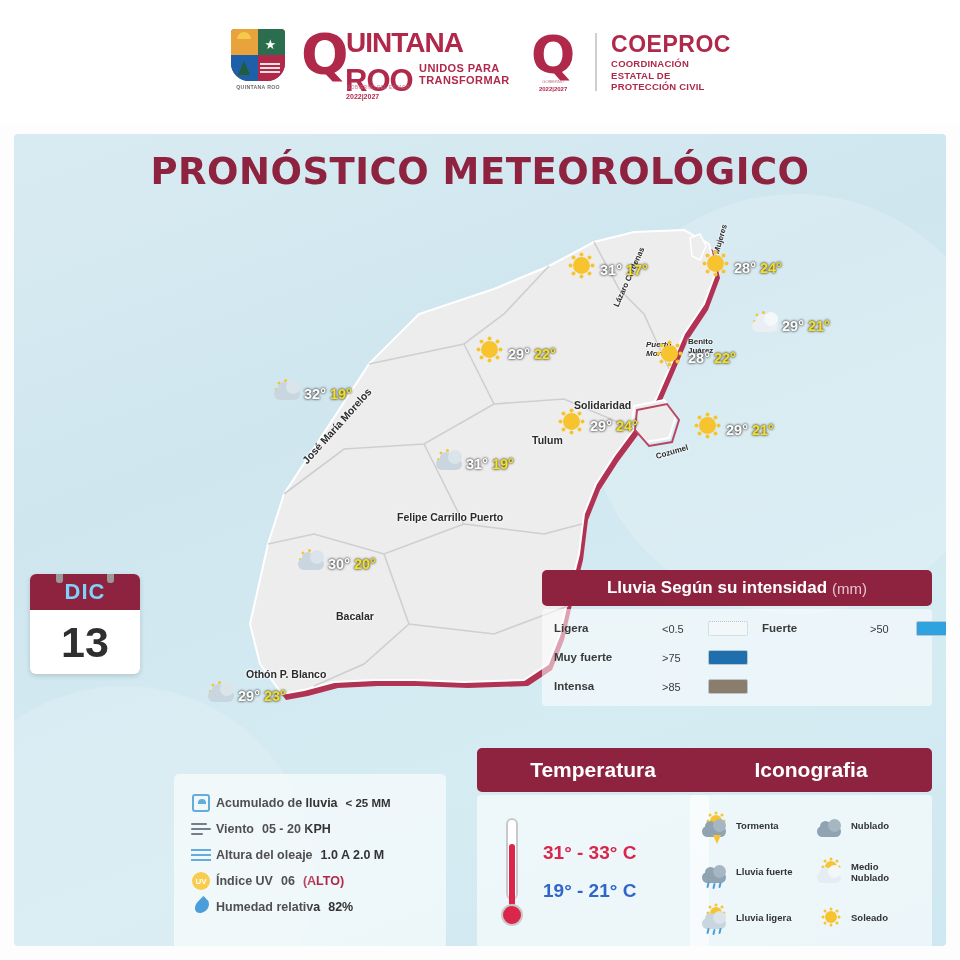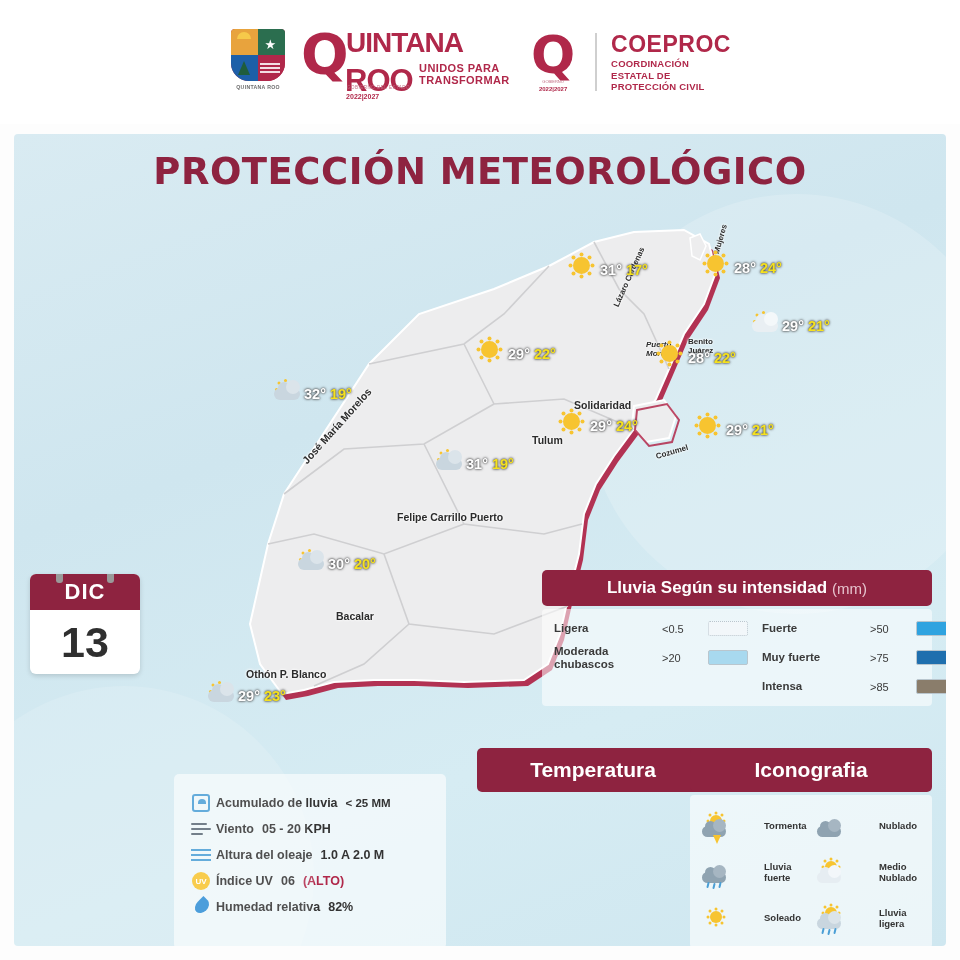--- a/index.html
+++ b/index.html
@@ -172,21 +172,21 @@
   .cloud.white::before { background: #e9eff3; }
   .cloud.white::after { background: #f4f8fa; }
 
   
   .date-badge {
     position: absolute; left: 16px; top: 440px; width: 110px; height: 100px;
     background: #ffffff; border-radius: 6px; box-shadow: 0 2px 5px rgba(0,0,0,.15);
     overflow: hidden;
   }
   .date-badge .month {
-    height: 36px; background: #8e2340; color: #ffffff; font-size: 22px; font-weight: bold;
+    height: 36px; background: #8e2340; color: #7dd3fc; font-size: 22px; font-weight: bold;
     display: flex; align-items: center; justify-content: center; letter-spacing: 1px;
   }
   .date-badge .day {
     height: 64px; display: flex; align-items: center; justify-content: center;
     font-size: 43px; font-weight: bold; color: #2f2f2f;
   }
   .date-badge .ring { position: absolute; top: -5px; width: 7px; height: 14px; background: #9a9a9a; border-radius: 3px; }
   .date-badge .ring.l { left: 26px; } .date-badge .ring.r { right: 26px; }
 
   
@@ -245,21 +245,21 @@
   .icono-head {
     height: 44px; background: #8e2340; border-radius: 5px; color: #fff;
     display: flex; align-items: center; justify-content: center; font-size: 21px; font-weight: bold;
   }
   .icono-body {
     margin-top: 3px; height: 153px; background: rgba(255,255,255,.6); border-radius: 4px;
     display: grid; grid-template-columns: 1fr 1fr; padding: 8px 6px; align-content: center;
   }
   .ic-item { display: flex; align-items: center; height: 46px; }
   .ic-item .glyph { width: 40px; height: 30px; position: relative; flex: 0 0 40px; }
-  .ic-item .name { font-size: 9.5px; font-weight: bold; color: #333; line-height: 11px; margin-left: 28px; }
+  .ic-item .name { font-size: 9.5px; font-weight: bold; color: #333; line-height: 11px; }
 
   
   .mini-sun { position:absolute; left:14px; top:4px; width:12px; height:12px; border-radius:50%; background:#f7c430;
     box-shadow: 0 -8px 0 -4.5px #f7c430, 0 8px 0 -4.5px #f7c430, -8px 0 0 -4.5px #f7c430, 8px 0 0 -4.5px #f7c430,
     -6px -6px 0 -4.5px #f7c430, 6px -6px 0 -4.5px #f7c430, -6px 6px 0 -4.5px #f7c430, 6px 6px 0 -4.5px #f7c430; }
   .mini-cloud { position:absolute; left:6px; bottom:4px; width:24px; height:11px; border-radius:9px; background:#c9d6df; }
   .mini-cloud::before{content:"";position:absolute;left:3px;top:-5px;width:11px;height:11px;border-radius:50%;background:#c9d6df;}
   .mini-cloud::after{content:"";position:absolute;left:11px;top:-7px;width:13px;height:13px;border-radius:50%;background:#dbe4ea;}
   .mini-cloud.dark{background:#8fa3b1;} .mini-cloud.dark::before{background:#8fa3b1;} .mini-cloud.dark::after{background:#a6b6c2;}
   .mini-cloud.white{background:#e6edf2;} .mini-cloud.white::before{background:#e6edf2;} .mini-cloud.white::after{background:#f3f7fa;}
@@ -317,21 +317,21 @@
 
     <div class="divider-v"></div>
 
     <div class="coeproc-text">
       <div class="big">COEPROC</div>
       <div class="small">COORDINACIÓN<br>ESTATAL DE<br>PROTECCIÓN CIVIL</div>
     </div>
   </div>
 
   <div class="panel">
-    <div class="title">PROTECCIÓN METEOROLÓGICO</div>
+    <div class="title">PRONÓSTICO METEOROLÓGICO</div>
 
     <div class="map-wrap">
       <svg viewBox="0 0 560 520" xmlns="http://www.w3.org/2000/svg">
         <g>
 
           <path d="M120 300 L205 170 L255 120 L330 95 L385 72 L430 48 L470 38 L520 36 L545 50 L552 78
                    L540 110 L520 140 L505 175 L492 205 L470 235 L450 262 L432 290 L420 320 L415 360
                    L405 400 L396 440 L384 470 L360 486 L300 488 L250 486 L210 486 L170 488 L140 496
                    L118 500 L96 470 L86 430 L95 390 L104 350 Z" fill="#b0284a" opacity="0.95" transform="translate(4,6)"></path>
 
@@ -470,25 +470,20 @@
           <div class="lbl">Ligera</div>
           <div class="val">&lt;0.5</div>
           <div class="sw" style="background:#f2f7fa; border-style:dotted;"></div>
         </div>
         <div class="rain-row">
           <div class="lbl">Fuerte</div>
           <div class="val">&gt;50</div>
           <div class="sw" style="background:#2fa3e0;"></div>
         </div>
         <div class="rain-row">
-          <div class="lbl">Moderada<br>chubascos</div>
-          <div class="val">&gt;20</div>
-          <div class="sw" style="background:#a8d9ef;"></div>
-        </div>
-        <div class="rain-row">
           <div class="lbl">Muy fuerte</div>
           <div class="val">&gt;75</div>
           <div class="sw" style="background:#1f6fae;"></div>
         </div>
         <div class="rain-row"></div>
         <div class="rain-row">
           <div class="lbl">Intensa</div>
           <div class="val">&gt;85</div>
           <div class="sw" style="background:#8a7d6b;"></div>
         </div>
@@ -533,20 +528,31 @@
         <div class="ic">
             <div class="ic-drop"></div>
           </div>
         <div class="txt">Humedad relativa</div>
         <div class="v">82%</div>
       </div>
     </div>
 
     <div class="temp-box">
       <div class="temp-head">Temperatura</div>
+      <div class="temp-body">
+        <div class="thermo">
+          <div class="tube"></div>
+            <div class="fill"></div>
+            <div class="bulb"></div>
+        </div>
+        <div class="temp-vals">
+          <div class="hi">31° - 33° C</div>
+          <div class="lo">19° - 21° C</div>
+        </div>
+      </div>
     </div>
 
     <div class="icono-box">
       <div class="icono-head">Iconografia</div>
       <div class="icono-body">
         <div class="ic-item">
           <div class="glyph">
             <div class="mini-sun"></div>
               <div class="mini-cloud dark"></div>
               <div class="mini-bolt"></div>
@@ -569,36 +575,36 @@
               </div>
           </div>
           <div class="name">Lluvia fuerte</div>
         </div>
         <div class="ic-item">
           <div class="glyph">
             <div class="mini-sun"></div>
               <div class="mini-cloud white"></div>
           </div>
           <div class="name">Medio<br>Nublado</div>
-        </div>
-        <div class="ic-item">
-          <div class="glyph">
-              <div class="mini-sun" style="top:8px;"></div>
-            </div>
-          <div class="name">Soleado</div>
         </div>
         <div class="ic-item">
           <div class="glyph">
             <div class="mini-sun"></div>
               <div class="mini-cloud"></div>
               <div class="mini-rain">
                 <i></i>
                 <i></i>
                 <i></i>
               </div>
           </div>
           <div class="name">Lluvia ligera</div>
         </div>
+        <div class="ic-item">
+          <div class="glyph">
+              <div class="mini-sun" style="top:8px;"></div>
+            </div>
+          <div class="name">Soleado</div>
+        </div>
       </div>
     </div>
 
   </div>
 </div>
 
 </body></html>

